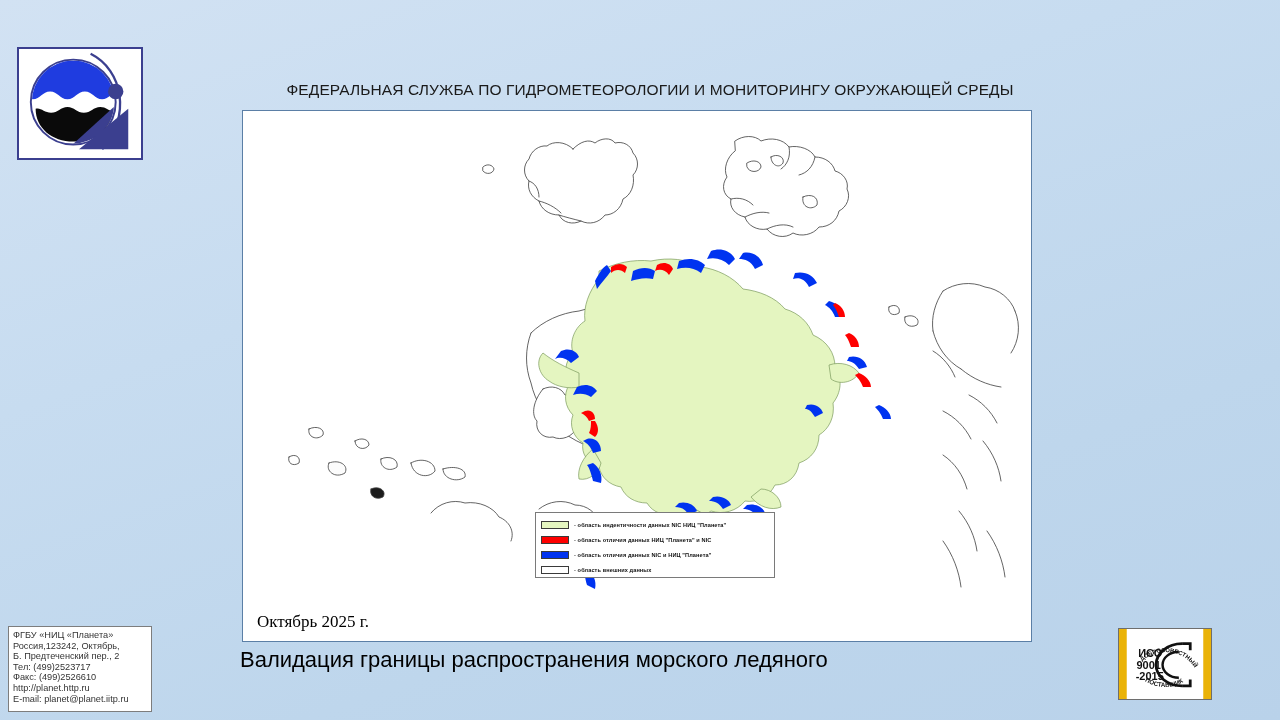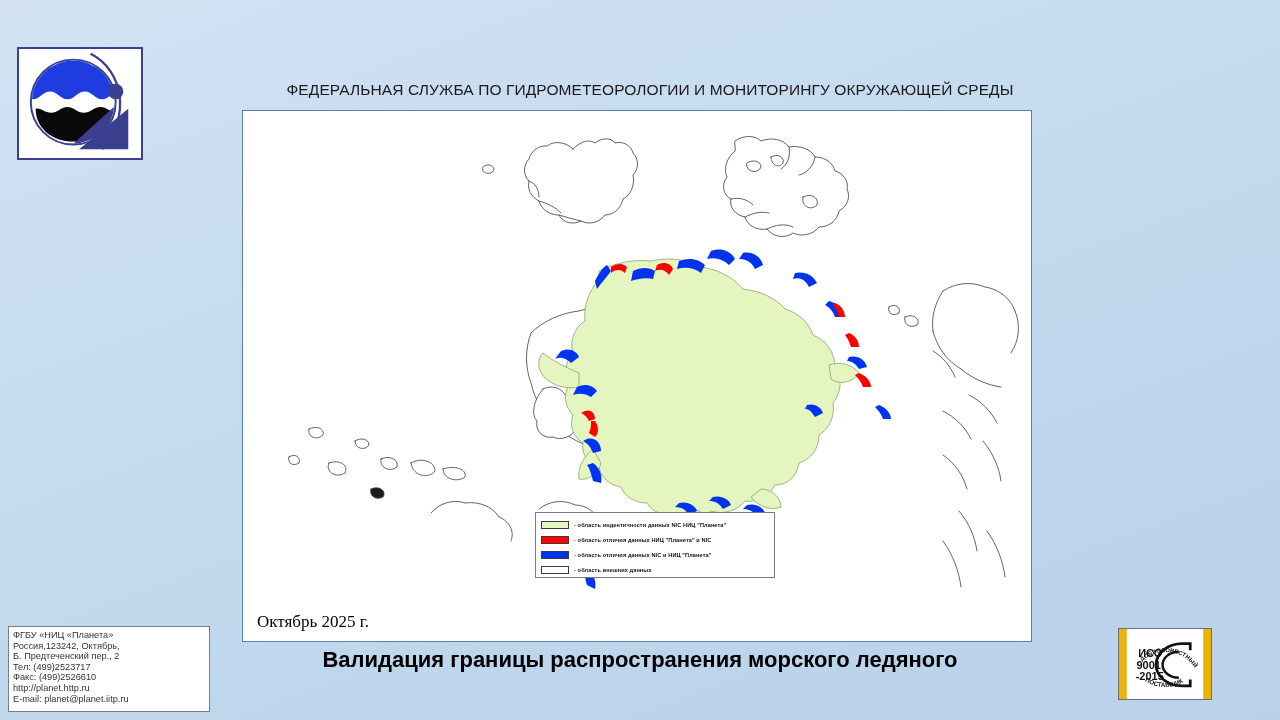--- a/index.html
+++ b/index.html
@@ -115,33 +115,32 @@
     white-space: nowrap;
     letter-spacing: 0.1px;
   }
 
   
   #slide-title {
     position: absolute;
     left: 240px;
     top: 645px;
     width: 800px;
-    text-align: center;
     font-size: 22px;
-    font-weight: bold;
+    font-weight: normal;
     color: #000;
     line-height: 29px;
   }
 
   
   #contact-box {
     position: absolute;
     left: 8px;
     top: 626px;
-    width: 202px;
+    width: 144px;
     height: 86px;
     background: #ffffff;
     border: 1px solid #7d7d7d;
     box-sizing: border-box;
     padding: 3px 4px;
     font-size: 9.2px;
     line-height: 10.6px;
     color: #333;
     overflow: hidden;
   }

